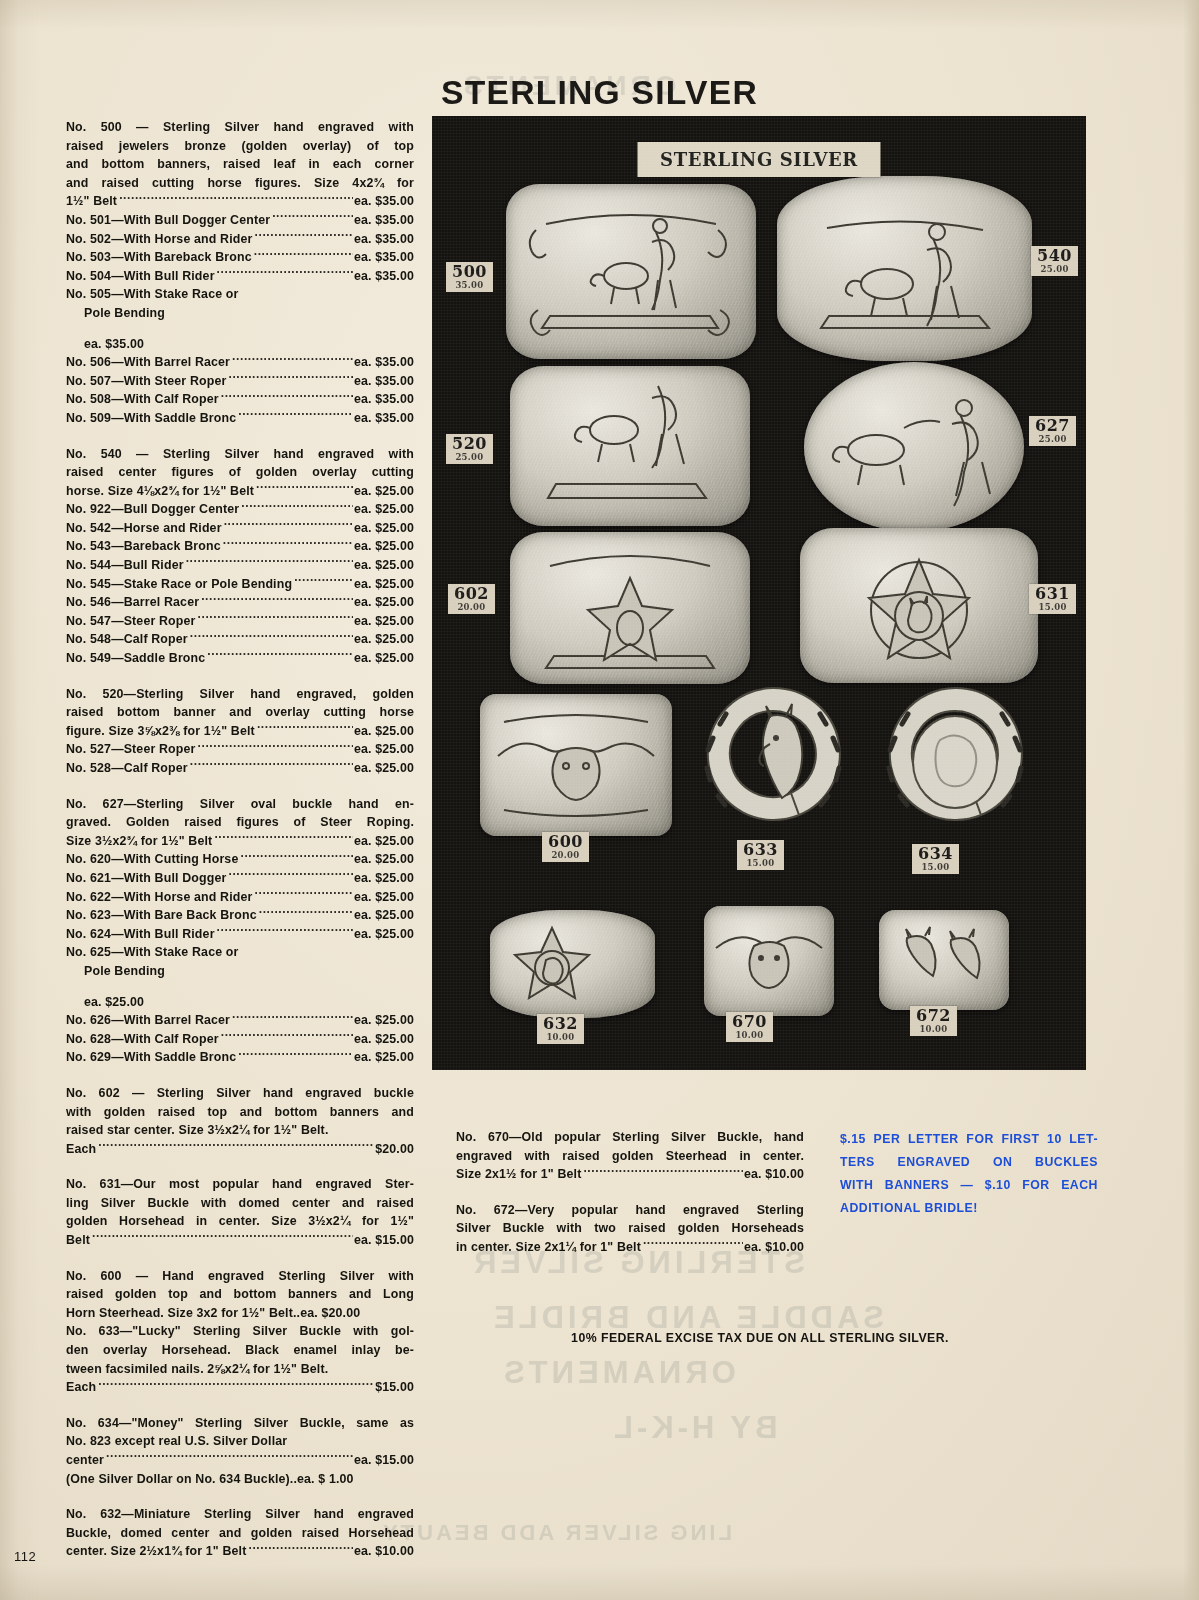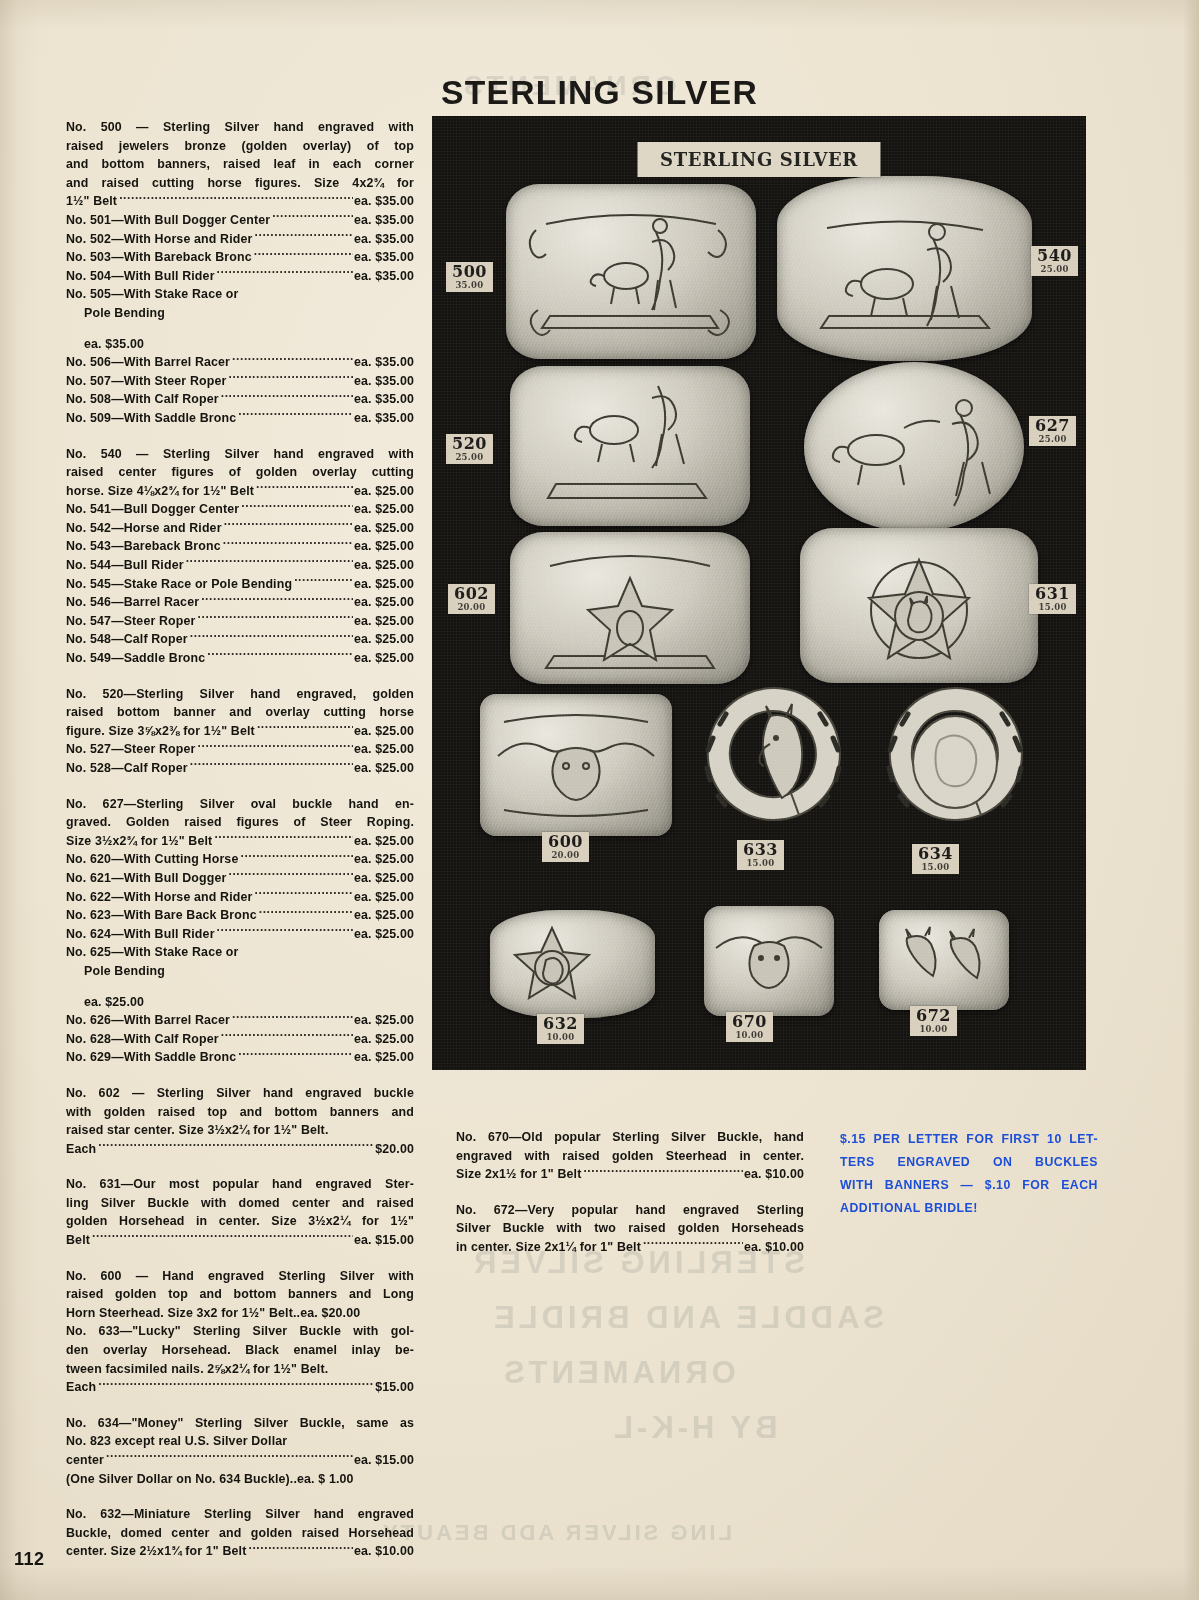--- a/index.html
+++ b/index.html
@@ -162,21 +162,21 @@
   #footer-notes{
     position:absolute;left:430px;width:660px;top:1328px;
     text-align:center;color:#141310;
   }
   .foot{
     font-size:12.3px;font-weight:bold;letter-spacing:.45px;line-height:20px;
   }
   .foot.sp{margin-top:26px;}
   #page-number{
     position:absolute;left:14px;top:1549px;
-    font-size:18px;font-weight:bold;color:#15140f;letter-spacing:.5px;
+    font-size:13px;font-weight:normal;color:#15140f;letter-spacing:.5px;
   }
   
   .ghost{
     position:absolute;color:rgba(120,132,126,.20);
     font-weight:bold;pointer-events:none;user-select:none;
     transform:scaleX(-1);
     font-family:"Liberation Sans", sans-serif;
   }
 </style>
 </head>
@@ -258,21 +258,21 @@
 
   <div class="entry">
     <div class="line just">No.  540 — Sterling  Silver  hand  engraved  with</div>
     <div class="line just">raised center figures of golden overlay cutting</div>
     <div class="line">
         <span class="lead">horse.  Size 4⅛x2¾ for 1½" Belt</span>
         <span class="dots"></span>
         <span class="price">ea. $25.00</span>
       </div>
     <div class="line">
-        <span class="lead">No. 541—Bull Dogger Center</span>
+        <span class="lead">No. 922—Bull Dogger Center</span>
         <span class="dots"></span>
         <span class="price">ea. $25.00</span>
       </div>
     <div class="line">
         <span class="lead">No. 542—Horse and Rider</span>
         <span class="dots"></span>
         <span class="price">ea. $25.00</span>
       </div>
     <div class="line">
         <span class="lead">No. 543—Bareback Bronc</span>
@@ -700,15 +700,16 @@
 </div>
 
 <div id="right-notice">
   <span class="notice-line">$.15 PER LETTER FOR FIRST 10 LET-</span>
   <span class="notice-line">TERS ENGRAVED ON BUCKLES</span>
   <span class="notice-line">WITH BANNERS — $.10 FOR EACH</span>
   <span class="notice-line last">ADDITIONAL BRIDLE!</span>
 </div>
 
 <div id="footer-notes">
+  <div class="foot">10% FEDERAL EXCISE TAX DUE ON ALL STERLING SILVER.</div>
 </div>
 
 <div id="page-number">112</div>
 
 </body></html>

